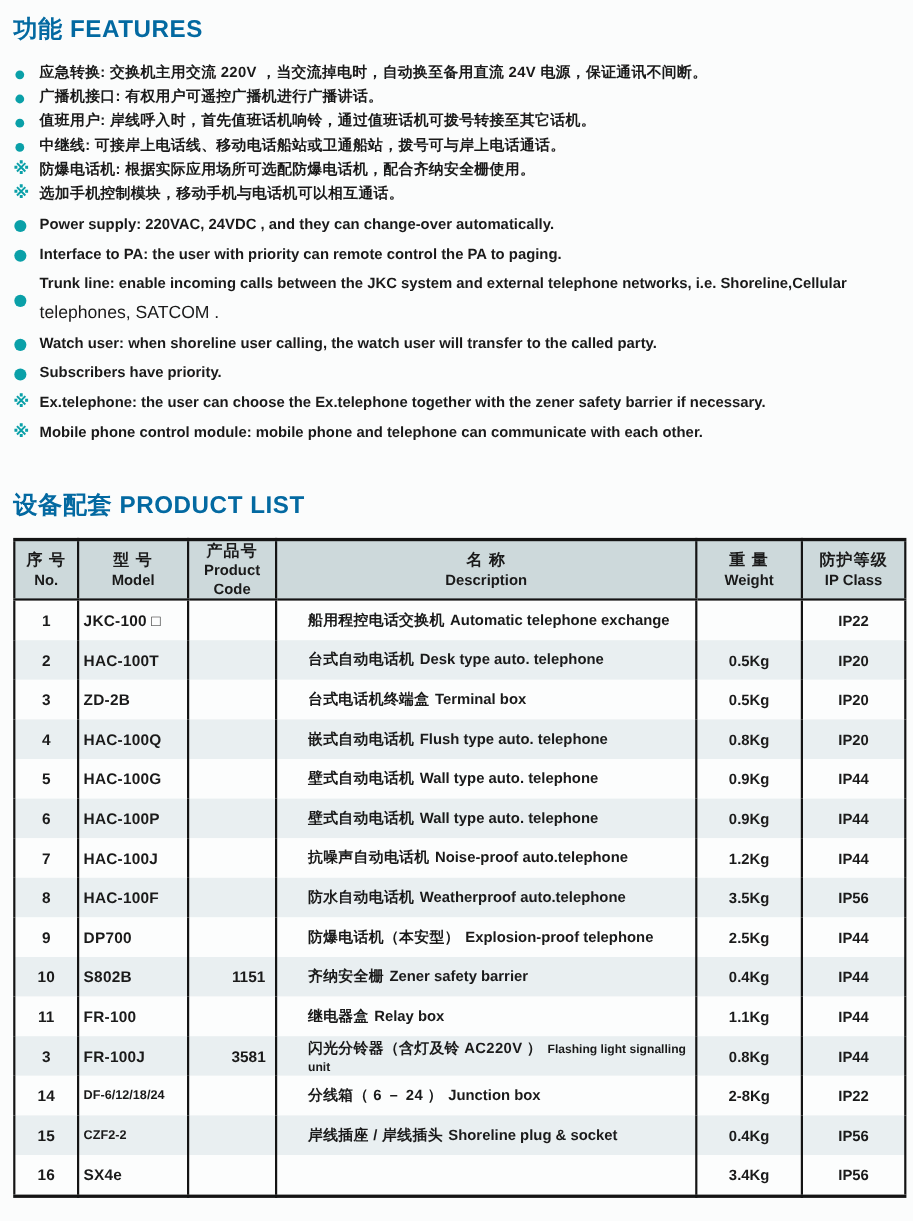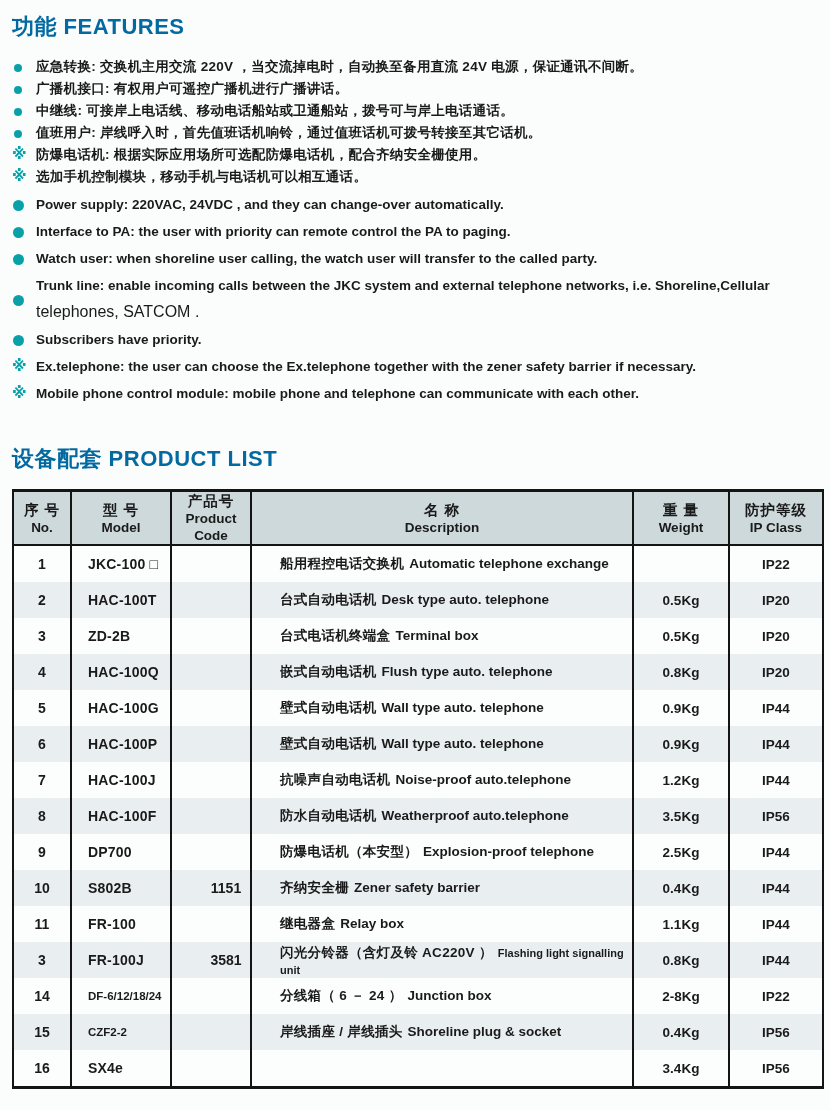--- a/index.html
+++ b/index.html
@@ -44,21 +44,21 @@
   thead th{
     background:#cdd9db;height:50px;border-bottom:2px solid #141414;
     text-align:center;vertical-align:middle;
   }
   .th-zh{display:block;font-size:14.5px;font-weight:bold;letter-spacing:1px;line-height:18px;}
   .th-en{display:block;font-size:13.5px;font-weight:bold;line-height:17px;}
   tbody td{height:36px;vertical-align:middle;font-weight:bold;}
   tbody tr:nth-child(odd){background:#fcfdfd;}
   tbody tr:nth-child(even){background:#e9eff1;}
   .c-no{text-align:center;font-size:14px;}
-  .c-model{padding-left:16px;font-size:14px;letter-spacing:0.2px;}
+  .c-model{padding-left:4px;font-size:14px;letter-spacing:0.2px;}
   .c-model.small{font-size:11.5px;letter-spacing:0;}
   .c-code{text-align:center;font-size:14px;padding-left:30px;}
   .c-desc{padding-left:28px;font-size:13.5px;}
   .c-desc-zh{letter-spacing:0.3px;}
   .c-desc-en{margin-left:5px;}
   .c-desc-en.small{font-size:11px;}
   .c-weight{text-align:center;font-size:13.5px;}
   .c-ip{text-align:center;font-size:13.5px;}
 </style>
 </head>
@@ -83,29 +83,29 @@
           </span>
     <span class="ft-body">
       <span class="ft-text">广播机接口: 有权用户可遥控广播机进行广播讲话。</span>
     </span>
   </div>
         <div class="ft-item">
     <span class="marker">
             <span class="dot"></span>
           </span>
     <span class="ft-body">
+      <span class="ft-text">值班用户: 岸线呼入时，首先值班话机响铃，通过值班话机可拨号转接至其它话机。</span>
+    </span>
+  </div>
+        <div class="ft-item">
+    <span class="marker">
+            <span class="dot"></span>
+          </span>
+    <span class="ft-body">
       <span class="ft-text">中继线: 可接岸上电话线、移动电话船站或卫通船站，拨号可与岸上电话通话。</span>
-    </span>
-  </div>
-        <div class="ft-item">
-    <span class="marker">
-            <span class="dot"></span>
-          </span>
-    <span class="ft-body">
-      <span class="ft-text">值班用户: 岸线呼入时，首先值班话机响铃，通过值班话机可拨号转接至其它话机。</span>
     </span>
   </div>
         <div class="ft-item">
     <span class="marker">
             <span class="ast">※</span>
           </span>
     <span class="ft-body">
       <span class="ft-text">防爆电话机: 根据实际应用场所可选配防爆电话机，配合齐纳安全栅使用。</span>
     </span>
   </div>
@@ -133,30 +133,30 @@
           </span>
     <span class="ft-body">
       <span class="ft-text">Interface to PA: the user with priority can remote control the PA to paging.</span>
     </span>
   </div>
         <div class="ft-item">
     <span class="marker">
             <span class="dot"></span>
           </span>
     <span class="ft-body">
-      <span class="ft-text">Watch user: when shoreline user calling, the watch user will transfer to the called party.</span>
-    </span>
-  </div>
-        <div class="ft-item">
-    <span class="marker">
-            <span class="dot"></span>
-          </span>
-    <span class="ft-body">
       <span class="ft-text">Trunk line: enable incoming calls between the JKC system  and external telephone networks, i.e. Shoreline,Cellular</span>
     <div class="ft-cont">telephones, SATCOM .</div></span>
+  </div>
+        <div class="ft-item">
+    <span class="marker">
+            <span class="dot"></span>
+          </span>
+    <span class="ft-body">
+      <span class="ft-text">Watch user: when shoreline user calling, the watch user will transfer to the called party.</span>
+    </span>
   </div>
         <div class="ft-item">
     <span class="marker">
             <span class="dot"></span>
           </span>
     <span class="ft-body">
       <span class="ft-text">Subscribers have priority.</span>
     </span>
   </div>
         <div class="ft-item">

